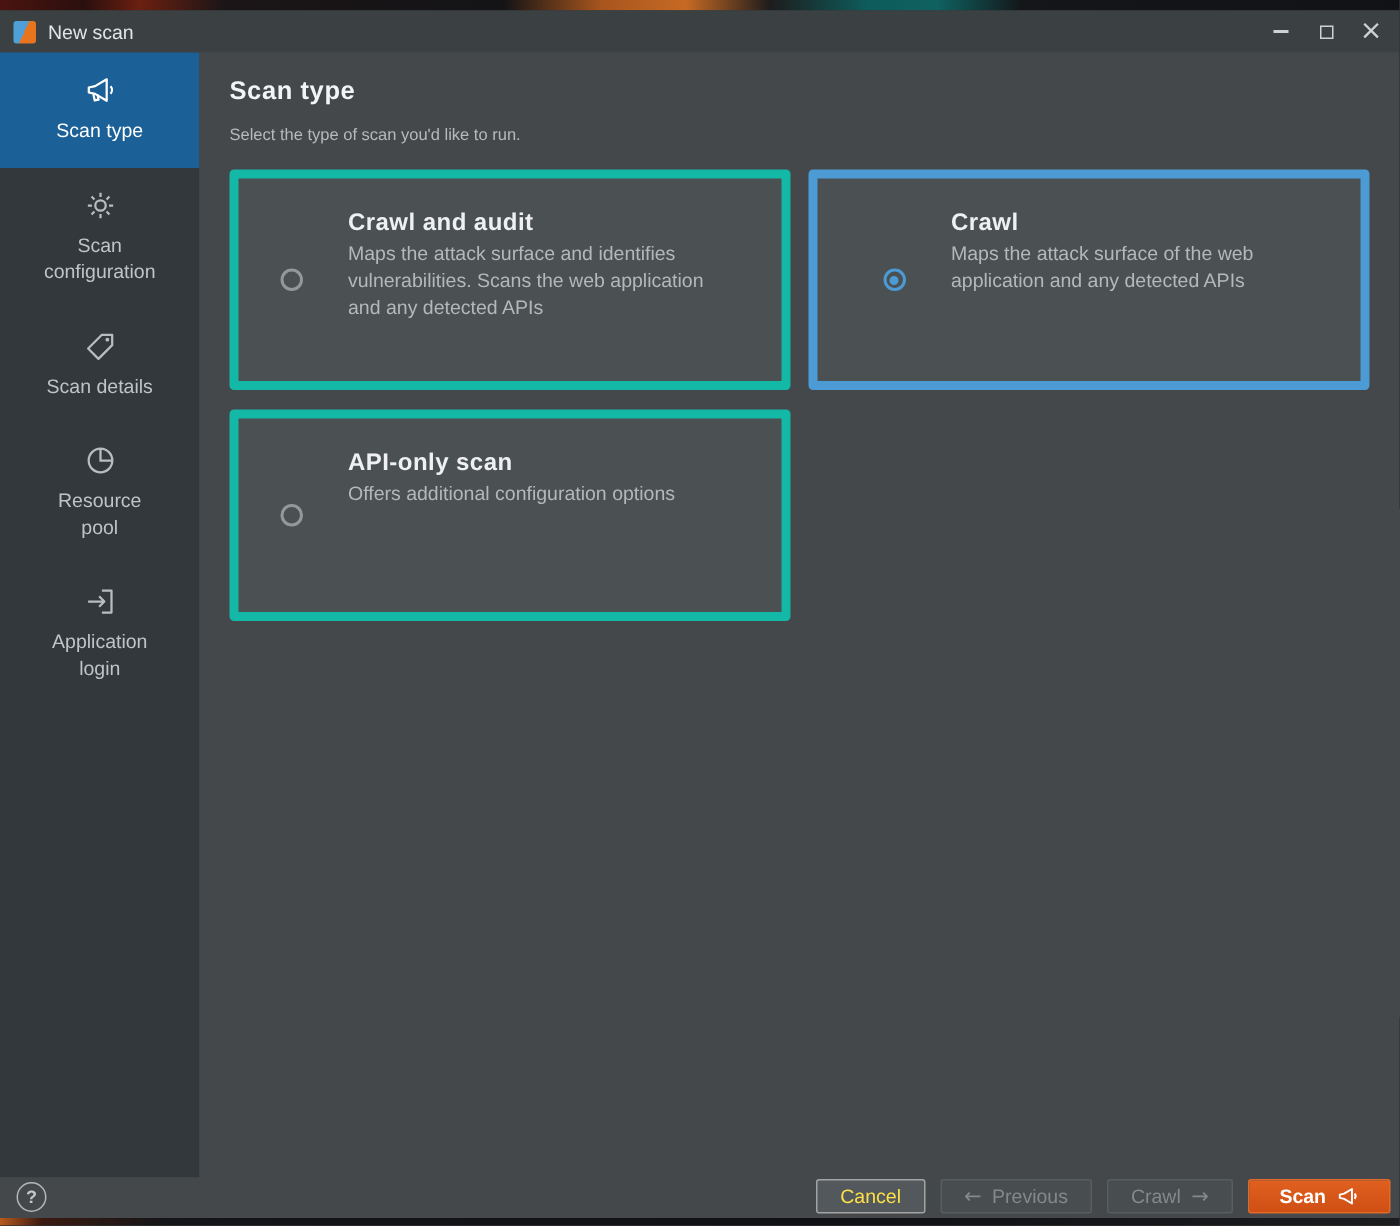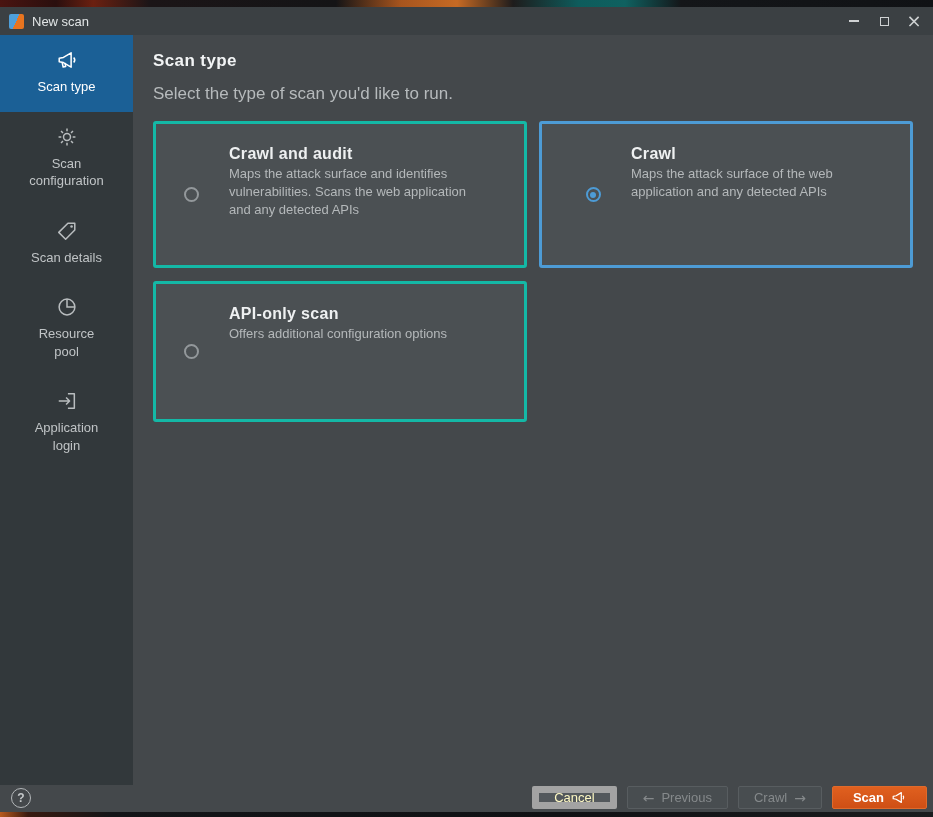--- a/index.html
+++ b/index.html
@@ -45,40 +45,40 @@
   .side-item { display:flex; flex-direction:column; align-items:center; padding:14px 8px 16px; cursor:pointer; color:#b9bdbf; }
   .side-item.active { background:#1b6096; color:#ffffff; }
   .side-label { margin-top:7px; font-size:13px; line-height:1.35; text-align:center; max-width:80px; color:#c0c4c6; }
   .side-item.active .side-label { color:#ffffff; }
   .icon22 { width:22px; height:22px; display:block; color:inherit; }
   .icon22 path, .icon22 circle { vector-effect: non-scaling-stroke; }
 
   
   .content { flex:1 1 auto; padding:16px 20px 0 20px; background:#44484b; }
   .page-title { font-size:17px; font-weight:bold; color:#f2f4f5; letter-spacing:0.4px; }
-  .page-subtitle { margin-top:13px; font-size:17px; color:#b6babc; }
+  .page-subtitle { margin-top:13px; font-size:11px; color:#b6babc; }
 
   .cards { margin-top:17px; width:760px; display:grid; grid-template-columns:374px 374px; grid-template-rows:147px 141px; gap:13px 12px; }
-  .card { display:flex; background:#4b5053; border:3px solid #14b8a6; border-radius:3px; cursor:pointer; }
+  .card { display:flex; background:#4b5053; border:6px solid #14b8a6; border-radius:3px; cursor:pointer; }
   .card.selected { border-color:#4d9bd5;padding-left:16px; }
   .radio-col { width:70px; flex:0 0 70px; display:flex; align-items:center; justify-content:center; }
   .radio { width:15px; height:15px; border-radius:50%; border:2px solid #93989b; position:relative; background:transparent; }
   .radio.selected { border-color:#4d9bd5; }
   .radio.selected::after { content:''; position:absolute; inset:2.5px; border-radius:50%; background:#4d9bd5; }
   .card-text { flex:1 1 auto; padding:21px 46px 10px 3px; }
   .card-title { font-size:16px; font-weight:bold; color:#eef0f1; letter-spacing:0.3px; }
   .card-desc { margin-top:2px; font-size:13px; line-height:1.38; color:#b4b8ba; }
 
   
   .footer { flex:0 0 27px; height:27px; background:#44484b; display:flex; align-items:center; padding:0 6px 2px 11px; }
   .help-btn { width:20px; height:20px; border-radius:50%; border:1.5px solid #b3b7b9; color:#c5c9cb; display:flex; align-items:center; justify-content:center; font-size:12px; font-weight:bold; cursor:pointer; background:transparent; }
   .footer-buttons { margin-left:auto; display:flex; align-items:center; gap:10px; }
   .btn { height:23px; display:flex; align-items:center; gap:7px; padding:0 15px; font-size:13px; font-family:inherit; border-radius:2px; cursor:pointer; }
   .btn .arrow { font-family:"DejaVu Sans", sans-serif; font-size:14px; line-height:1; }
-  .btn-cancel { background:#53585c; border:7px solid #a3a3a3; color:#fef9c3; }
+  .btn-cancel { background:#53585c; border:1px solid #a3a3a3; color:#fde047; }
   .btn-nav { background:#484d50; border:1px solid #585d60; color:#85898b; cursor:default; }
   .btn-scan { background:linear-gradient(#e0601f,#cf4f15); border:1px solid #e06a2a; color:#ffffff; font-weight:bold; padding:0 20px; }
   .icon15 { width:15px; height:15px; display:block; color:#ffffff; }
 </style>
 </head>
 <body>
 
 <div class="screen">
   <div class="desktop-strip top"></div>
 

